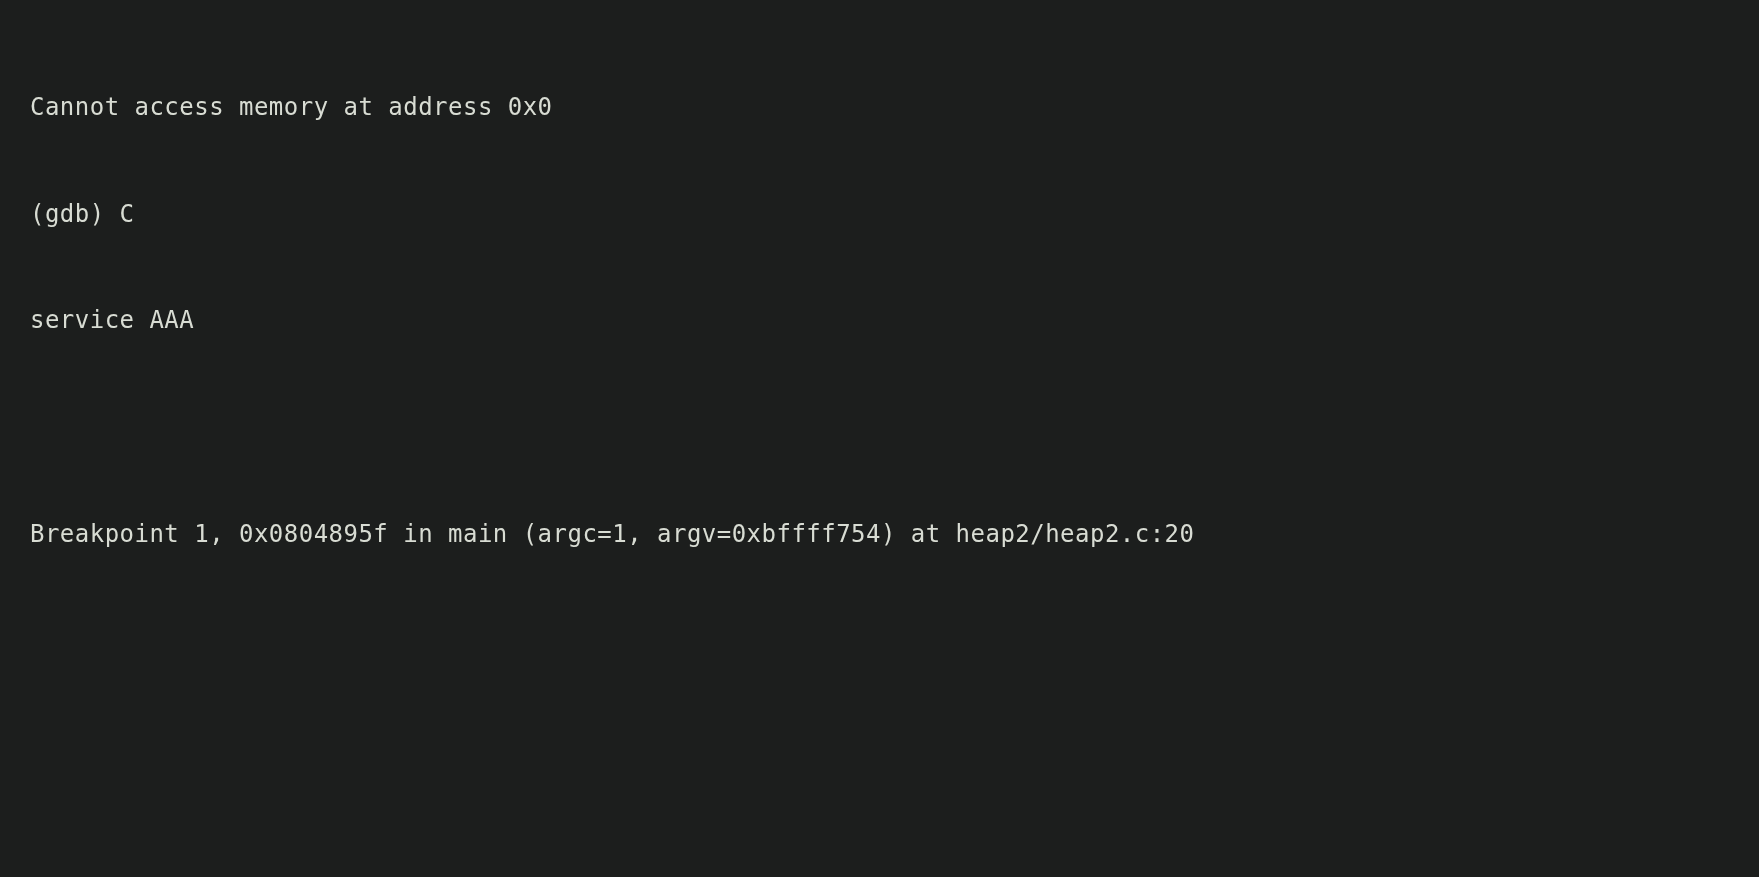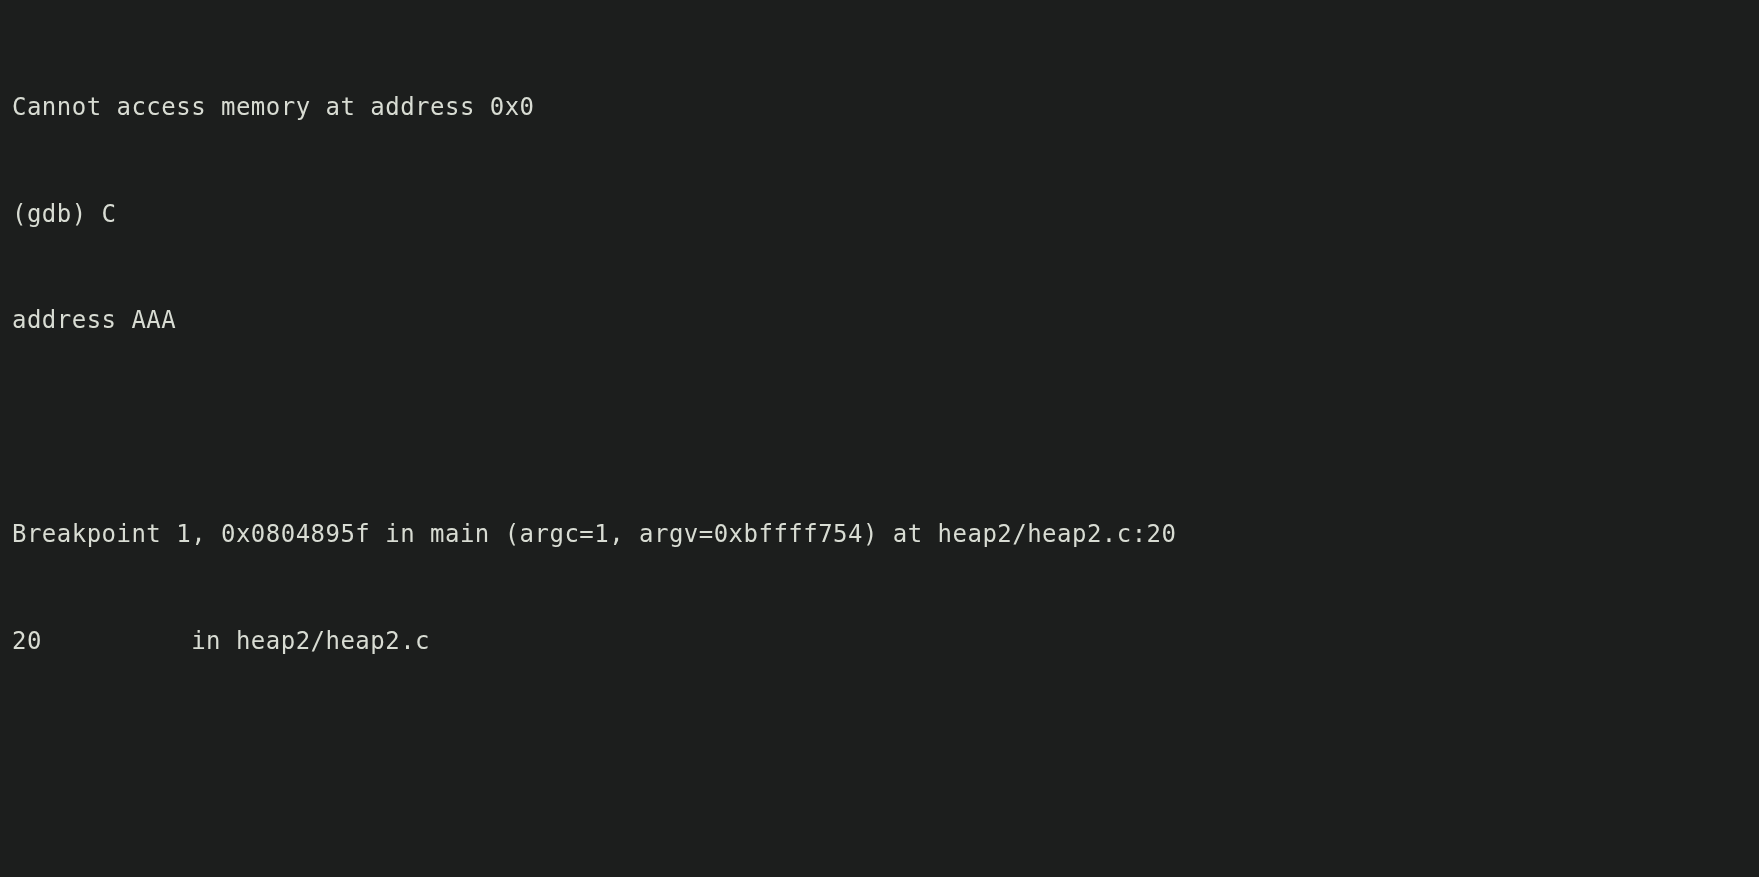--- a/index.html
+++ b/index.html
@@ -23,37 +23,37 @@
   .lines {
     position: absolute;
     left: 12px;
     top: -17px;
     white-space: pre;
   }
   .line {
     height: 35.6px;
     white-space: pre;
     letter-spacing: 0.02em;
+    margin-left: 18px;
   }
   .line.blank {
     color: transparent;
   }
 </style>
 </head>
 <body>
 
 <div id="terminal">
   <div class="lines">
 
     <div class="line">Cannot access memory at address 0x0</div>
     <div class="line">(gdb) C</div>
-    <div class="line">address AAA</div>
+    <div class="line">service AAA</div>
     <div class="line blank"></div>
     <div class="line">Breakpoint 1, 0x0804895f in main (argc=1, argv=0xbffff754) at heap2/heap2.c:20</div>
-    <div class="line">20          in heap2/heap2.c</div>
     
     
     
     
     
     
     
 
     
 

